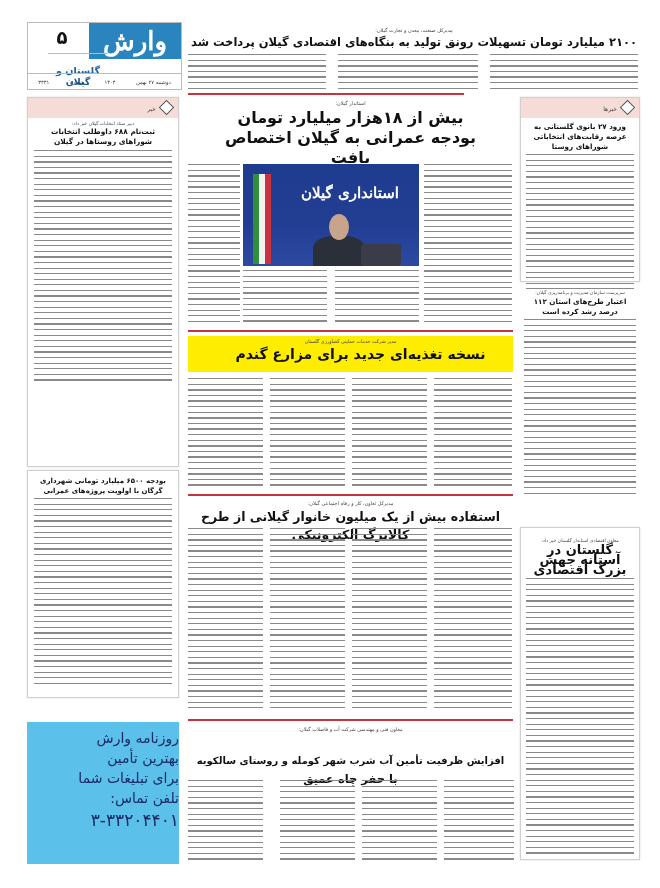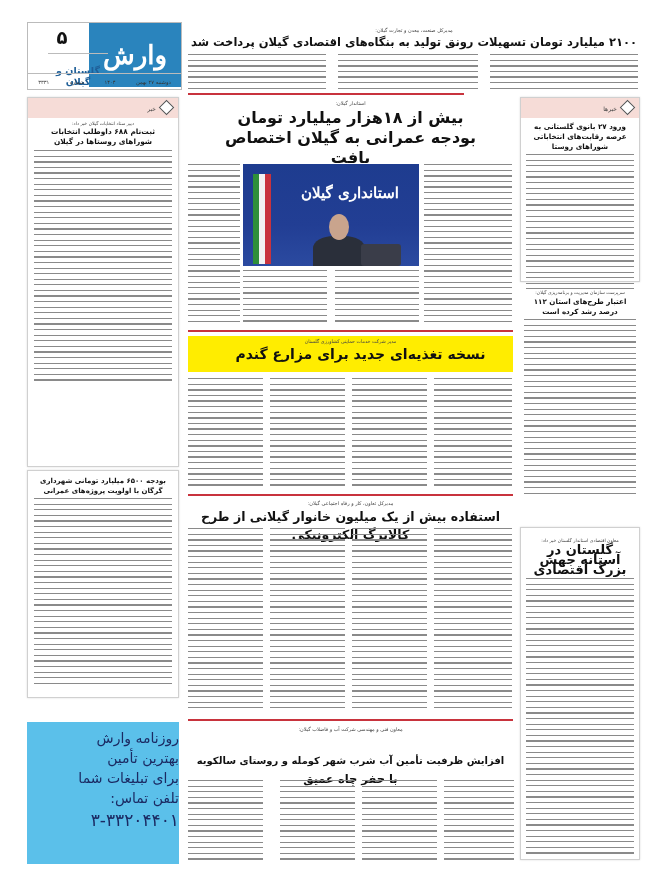--- a/index.html
+++ b/index.html
@@ -6,21 +6,21 @@
   html, body { width: 660px; height: 888px; background: #ffffff; overflow: hidden; }
   body { font-family: "DejaVu Sans", sans-serif; color: #222; position: relative; direction: rtl; }
   .abs { position: absolute; }
   .txt { font-size: 4.2px; line-height: 6.2px; color: #555; text-align: justify; overflow: hidden; }
   .txt.lines { background: repeating-linear-gradient(to bottom, #8a8a8a 0 1.3px, transparent 1.3px 5.6px); color: transparent; }
   .kicker { font-size: 5px; color: #444; text-align: center; }
   .hl { font-weight: bold; color: #111; text-align: center; }
   .rule-red { height: 2px; background: #c8333d; }
   
   .masthead { left: 27px; top: 22px; width: 155px; height: 68px; border: 1px solid #bbb; background: #fff; }
-  .logo-block { position: absolute; right: 0; top: 0; width: 92px; height: 64px; background: #2a84bd; color: #fff; display:flex; align-items:center; justify-content:center; font-weight:bold; font-size: 26px; font-family: "DejaVu Serif", serif; }
+  .logo-block { position: absolute; right: 0; top: 0; width: 92px; height: 36px; background: #2a84bd; color: #fff; display:flex; align-items:center; justify-content:center; font-weight:bold; font-size: 26px; font-family: "DejaVu Serif", serif; }
   .page-no { position: absolute; left: 6px; top: 4px; width: 56px; text-align: center; font-size: 18px; font-weight: bold; color: #111; }
   .section-name { position: absolute; left: 20px; top: 30px; width: 60px; text-align: center; font-size: 9.5px; font-weight: bold; color: #1f5f98; border-top: 1px solid #bbb; padding-top: 11px; }
   .issue-line { position: absolute; left: 0; bottom: 0; width: 100%; height: 16px; border-top: 1px solid #bbb; font-size: 5.2px; color: #333; display: flex; align-items: center; justify-content: space-around; }
   
   .side-box { border: 1px solid #d0d0d0; box-shadow: 0 0 2px #ddd; }
   .side-head { height: 20px; background: #f6dcd7; display:flex; align-items:center; padding-right: 22px; font-size: 6px; color:#444; position: relative; }
   .diamond { position: absolute; right: 6px; top: 4px; width: 11px; height: 11px; border: 1.5px solid #555; transform: rotate(45deg); background: #fff; }
   .yellow-band { background: #ffed00; }
   .ad { background: #5bc0ea; color: #1b2a63; font-weight: normal; text-align: right; }
   .photo { background: linear-gradient(to bottom, #1e3c8f 0%, #223e94 60%, #2b4aa0 100%); overflow: hidden; }

